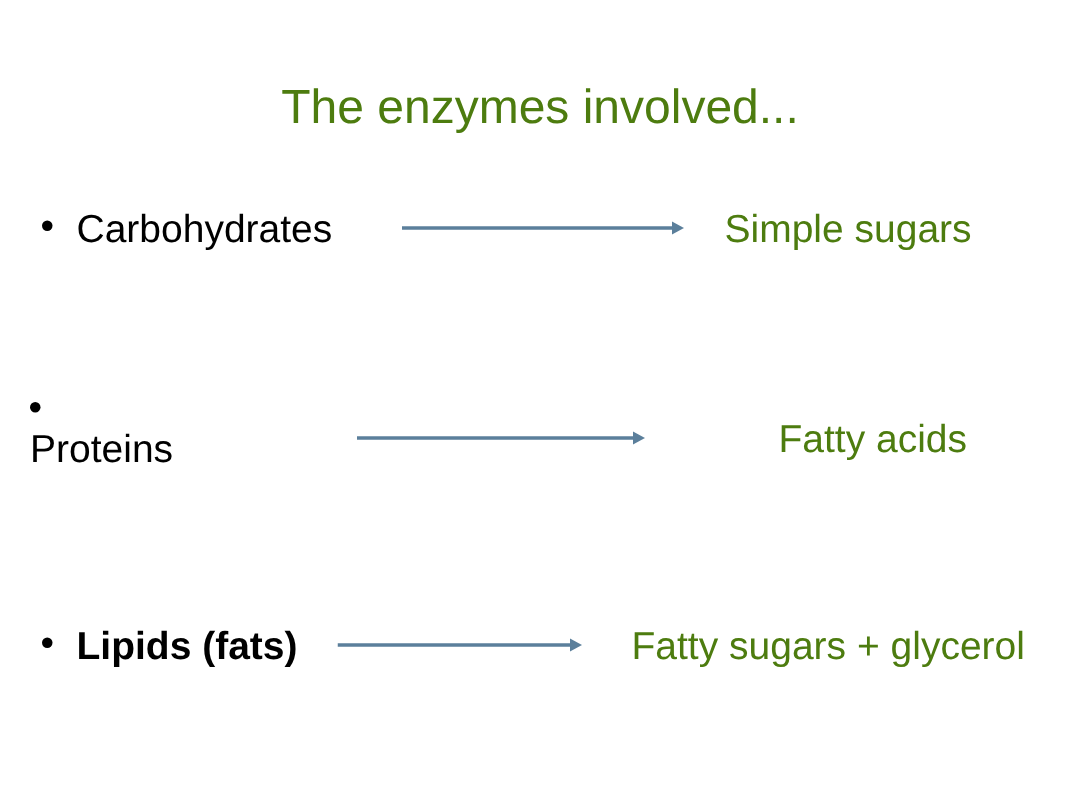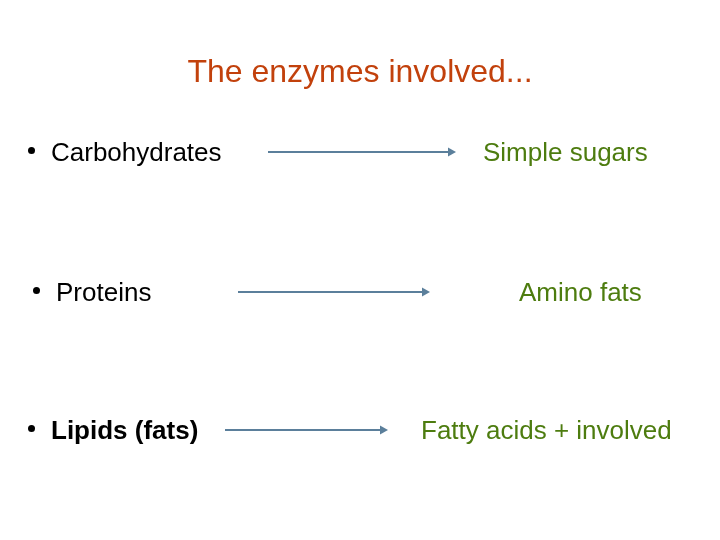--- a/index.html
+++ b/index.html
@@ -26,21 +26,21 @@
   
   .slide-title {
     position: absolute;
     left: 0;
     top: 52px;
     width: 720px;
     text-align: center;
     font-size: 32px;
     font-weight: 400;
     line-height: 38px;
-    color: #c2410c;
+    color: #4d7c0f;
     letter-spacing: 0px;
     white-space: nowrap;
   }
 
   
   .row {
     position: absolute;
     left: 0;
     width: 595px;
     height: 46px;
@@ -54,21 +54,21 @@
   .bullet-item {
     position: absolute;
     display: flex;
     align-items: baseline;
     font-size: 26px;
     line-height: 34px;
     color: #000000;
     white-space: nowrap;
   }
   .row-1 .bullet-item { left: 28px; top: 4px; }
-  .row-2 .bullet-item { left: 33px; top: 4px; }
+  .row-2 .bullet-item { left: 20px; top: 4px; flex-direction: column; }
   .row-3 .bullet-item { left: 28px; top: 4px; font-weight: bold; }
 
   .bullet-dot {
     display: inline-block;
     width: 7px;
     height: 7px;
     border-radius: 50%;
     background: #000000;
     margin-right: 16px;
     position: relative;
@@ -125,30 +125,30 @@
     <div class="bullet-item">
       <span class="bullet-dot"></span>
       <span>Proteins</span>
     </div>
     <div class="arrow">
       <svg viewBox="0 0 192 14" preserveAspectRatio="none" aria-hidden="true">
         <line x1="0" y1="7" x2="184" y2="7" stroke="#5b7f9b" stroke-width="2.2"></line>
         <polygon points="184,2.6 192,7 184,11.4" fill="#5b7f9b"></polygon>
       </svg>
     </div>
-    <div class="product-text">Amino fats</div>
+    <div class="product-text">Fatty acids</div>
   </div>
 
   <div class="row row-3">
     <div class="bullet-item">
       <span class="bullet-dot"></span>
       <span>Lipids (fats)</span>
     </div>
     <div class="arrow">
       <svg viewBox="0 0 163 14" preserveAspectRatio="none" aria-hidden="true">
         <line x1="0" y1="7" x2="155" y2="7" stroke="#5b7f9b" stroke-width="2.2"></line>
         <polygon points="155,2.6 163,7 155,11.4" fill="#5b7f9b"></polygon>
       </svg>
     </div>
-    <div class="product-text">Fatty acids + involved</div>
+    <div class="product-text">Fatty sugars + glycerol</div>
   </div>
 
 </div>
 
 </body></html>

